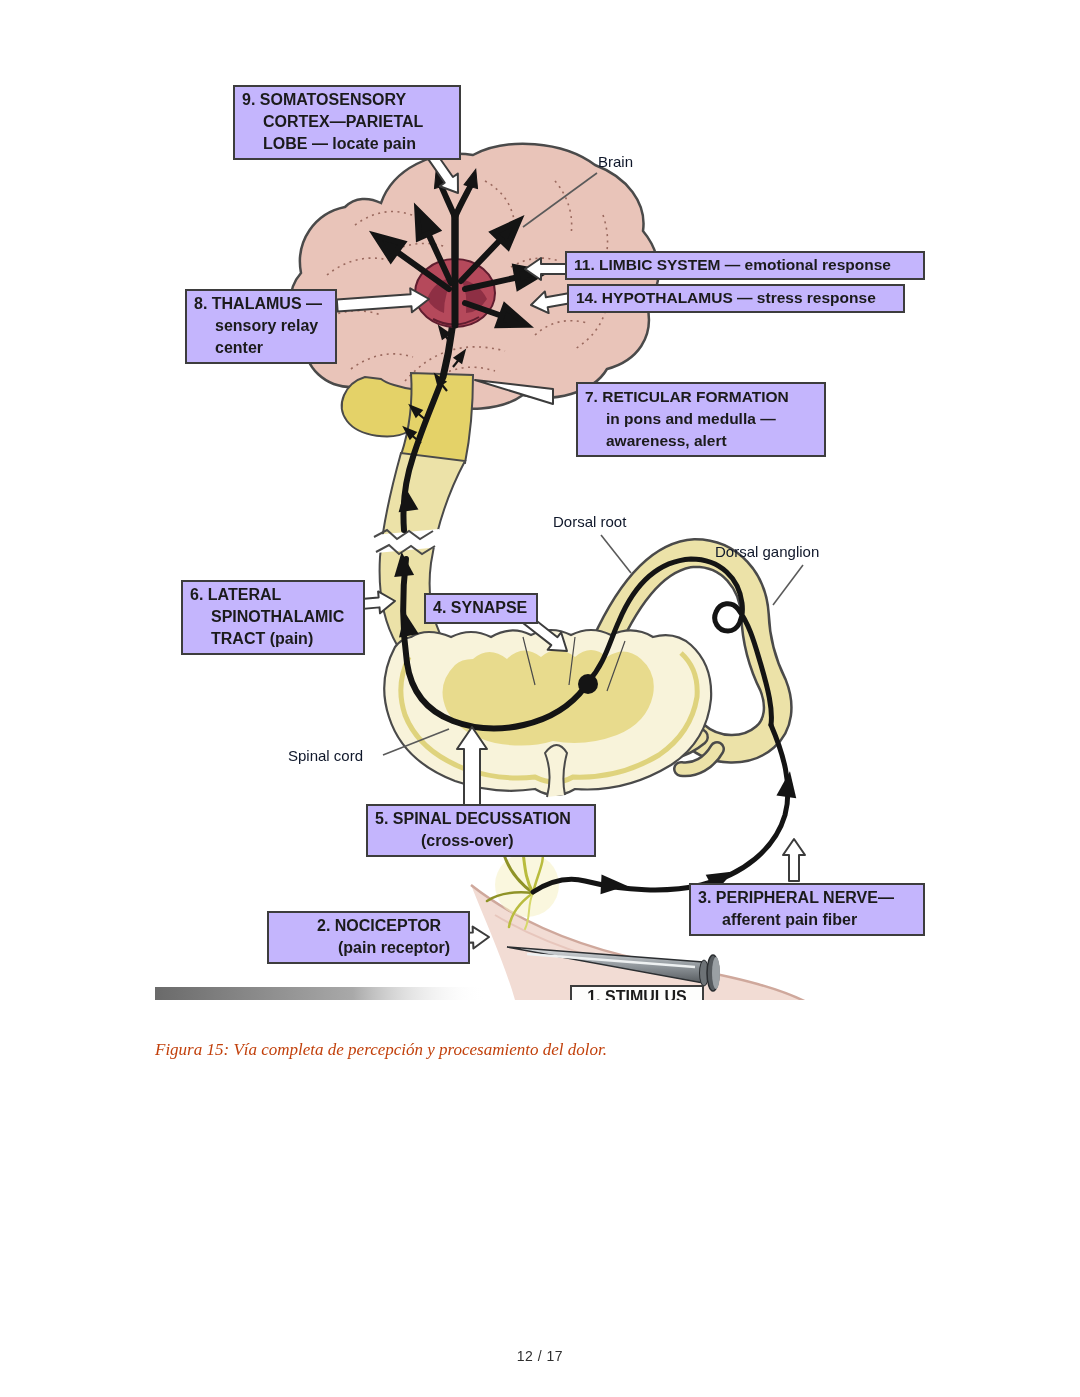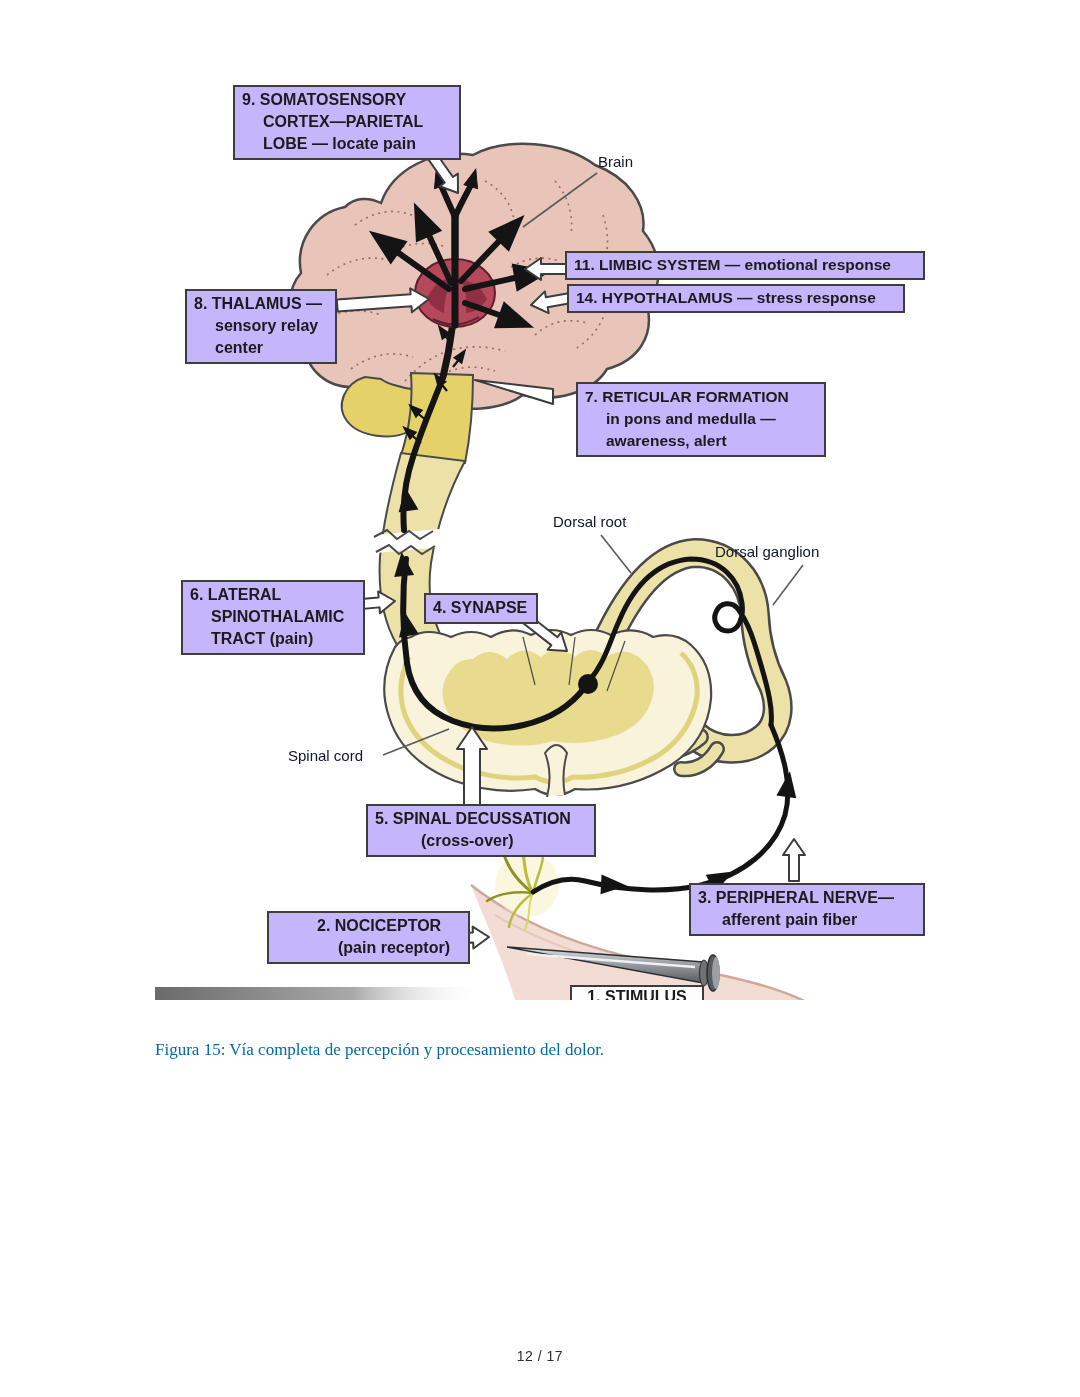--- a/index.html
+++ b/index.html
@@ -8,21 +8,21 @@
   .figure{position:absolute;left:155px;top:85px;width:770px;height:915px;overflow:hidden;}
   .figure svg{position:absolute;left:0;top:0;}
   .lbl-box{position:absolute;background:#c4b5fd;border:2px solid #3d3d3d;padding:2px 7px 3px 7px;
            font-weight:bold;font-size:16px;line-height:22px;color:#1b1b1b;white-space:nowrap;z-index:5;}
   .lbl-line{display:block;}
   .ind{padding-left:21px;}
   .ind-lg{padding-left:46px;}
   .ind-md{padding-left:24px;}
   .plain-lbl{position:absolute;font-size:15px;font-weight:500;color:#0f172a;white-space:nowrap;z-index:5;}
   .caption{position:absolute;left:155px;top:1040px;width:700px;
-           font-family:"Liberation Serif",serif;font-size:17px;color:#0369a1;}
+           font-family:"Liberation Serif",serif;font-style:italic;font-size:17px;color:#c2410c;}
   .page-num{position:absolute;left:0;right:0;top:1348px;text-align:center;
             font-size:14px;color:#2e2e2e;letter-spacing:0.5px;}
   .stim-box{position:absolute;left:415px;top:900px;width:130px;height:30px;background:#fdfdfc;
             border:2px solid #3d3d3d;text-align:center;font-weight:bold;font-size:16px;
             line-height:20px;color:#1b1b1b;z-index:5;}
 </style>
 </head>
 <body>
 
 <div class="page">

